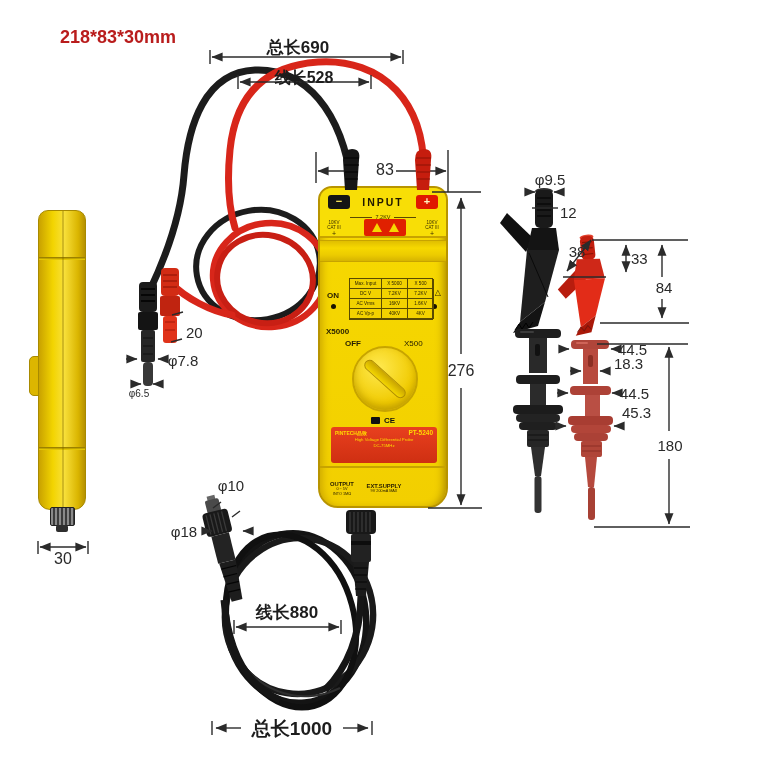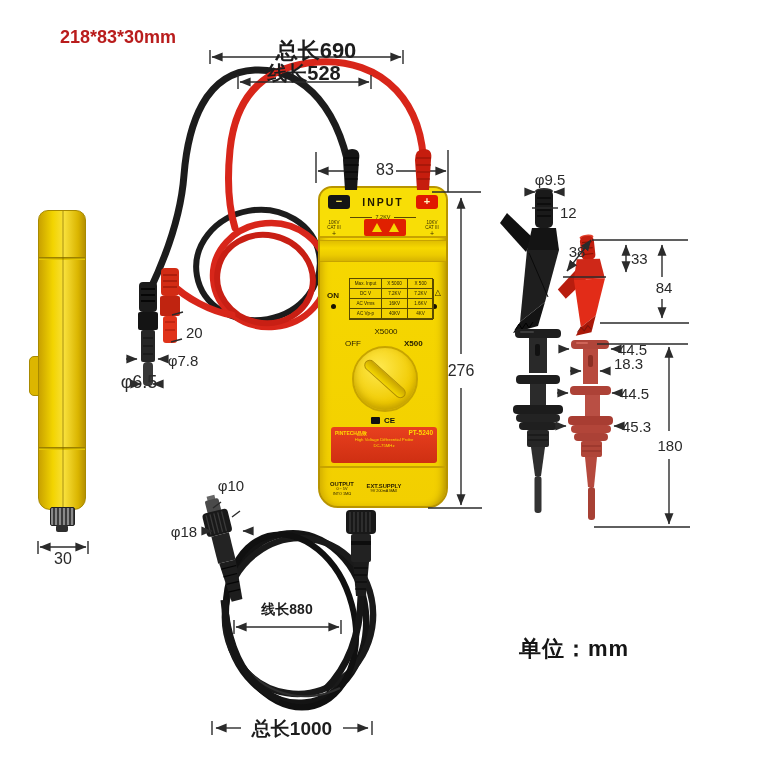--- a/index.html
+++ b/index.html
@@ -49,23 +49,23 @@
   .d-ridge{position:absolute;left:0;top:52px;width:100%;height:22px;border-top:1px solid #c7a300;
            border-bottom:1px solid #c7a300;
            background:linear-gradient(180deg,#e0be00,#f6d800 35%,#eccb00 70%,#d6b400);}
   .d-on{position:absolute;left:7px;top:103px;font-size:8px;font-weight:bold;color:#2a2000;}
   .dot{position:absolute;width:5px;height:5px;border-radius:50%;background:#191300;}
   .d-warn2{position:absolute;right:5px;top:100px;font-size:8px;color:#2a2000;}
   .d-spec{position:absolute;left:29px;top:90px;width:84px;border:1px solid #5a4a00;background:#f2d200;
           display:grid;grid-template-columns:32px 26px 26px;}
   .d-spec span{border-right:1px solid #5a4a00;border-bottom:1px solid #5a4a00;font-size:4.6px;
                line-height:10px;height:10px;text-align:center;color:#241d00;overflow:hidden;}
-  .d-x5000{position:absolute;left:0;top:139px;width:100%;text-align:center;font-size:8px;font-weight:normal;color:#241d00;padding-left:6px;}
-  .d-off{position:absolute;left:25px;top:151px;font-size:8px;font-weight:normal;color:#241d00;}
-  .d-x500{position:absolute;left:84px;top:151px;font-size:8px;font-weight:bold;color:#241d00;}
+  .d-x5000{position:absolute;left:0;top:139px;width:100%;text-align:left;font-size:8px;font-weight:bold;color:#241d00;padding-left:6px;}
+  .d-off{position:absolute;left:25px;top:151px;font-size:8px;font-weight:bold;color:#241d00;}
+  .d-x500{position:absolute;left:84px;top:151px;font-size:8px;font-weight:normal;color:#241d00;}
   .d-dial{position:absolute;left:32px;top:158px;width:66px;height:66px;border-radius:50%;
           background:radial-gradient(circle at 40% 32%,#ffe94f,#f0ca00 65%,#d6b000);
           border:2px solid #c7a400;box-shadow:inset 0 -4px 7px rgba(140,110,0,.4);}
   .d-slot{position:absolute;left:50%;top:50%;width:52px;height:11px;border-radius:6px;
           background:linear-gradient(#c9a400,#f3d600);border:1px solid #b08e00;
           transform:translate(-50%,-50%) rotate(42deg);}
   .d-certs{position:absolute;left:0;top:228px;width:100%;display:flex;justify-content:center;
            align-items:center;gap:4px;}
   .cert-sq{width:9px;height:7px;background:#111;border-radius:1px;}
   .ce-txt{font-size:8px;font-weight:bold;color:#111;}
@@ -394,37 +394,36 @@
       <path d="M345,190 L343,160 Q343,149 352,149 Q361,149 359,160 L357,190 Z" fill="#161616"></path>
       <path d="M344,158h15 M344,165h15 M345,172h13 M345,179h13" stroke="#000" stroke-width="1.2"></path>
     </g>
     <g>
       <path d="M417,190 L415,160 Q415,149 424,149 Q433,149 431,160 L429,190 Z" fill="#c61d0e"></path>
       <path d="M416,158h15 M416,165h15 M417,172h13 M417,179h13" stroke="#8c1204" stroke-width="1.2"></path>
     </g>
   </svg>
 
   <div class="t cn" style="left:60px;top:27px;font-size:18px;color:#b91c1c">218*83*30mm</div>
-  <div class="t tc cn" style="left:316px;top:36px;font-size:22px">总长690</div>
-  <div class="t tc cn" style="left:304px;top:60px;font-size:20px">线长528</div>
+  <div class="t tc cn" style="left:298px;top:36px;font-size:17px">总长690</div>
+  <div class="t tc cn" style="left:304px;top:68px;font-size:16px">线长528</div>
   <div class="t tc" style="left:385px;top:161px;font-size:16px">83</div>
   <div class="t tc" style="left:461px;top:362px;font-size:16px">276</div>
   <div class="t tc" style="left:63px;top:550px;font-size:16px">30</div>
   <div class="t" style="left:186px;top:324px;font-size:15px">20</div>
   <div class="t tc" style="left:183px;top:352px;font-size:15px">φ7.8</div>
-  <div class="t tc" style="left:139px;top:372px;font-size:18px">φ6.5</div>
+  <div class="t tc" style="left:139px;top:388px;font-size:10px">φ6.5</div>
   <div class="t tc" style="left:550px;top:171px;font-size:15px">φ9.5</div>
   <div class="t" style="left:560px;top:204px;font-size:15px">12</div>
   <div class="t tc" style="left:577px;top:243px;font-size:15px">38</div>
   <div class="t" style="left:631px;top:250px;font-size:15px">33</div>
   <div class="t tc" style="left:664px;top:279px;font-size:15px">84</div>
   <div class="t" style="left:618px;top:341px;font-size:15px">44.5</div>
   <div class="t" style="left:614px;top:355px;font-size:15px">18.3</div>
   <div class="t" style="left:620px;top:385px;font-size:15px">44.5</div>
-  <div class="t" style="left:622px;top:418px;font-size:15px">45.3</div>
+  <div class="t" style="left:622px;top:404px;font-size:15px">45.3</div>
   <div class="t tc" style="left:670px;top:437px;font-size:15px">180</div>
   <div class="t tc" style="left:231px;top:477px;font-size:15px">φ10</div>
   <div class="t tc" style="left:184px;top:523px;font-size:15px">φ18</div>
-  <div class="t tc cn" style="left:287px;top:601px;font-size:14px">线长880</div>
+  <div class="t tc cn" style="left:287px;top:601px;font-size:17px">线长880</div>
   <div class="t tc cn" style="left:292px;top:716px;font-size:19px">总长1000</div>
-  <div class="t cn" style="left:519px;top:634px;font-size:22px;color:#151515;letter-spacing:1px">单位：mm</div>
 
 </div>
 
 </body></html>

